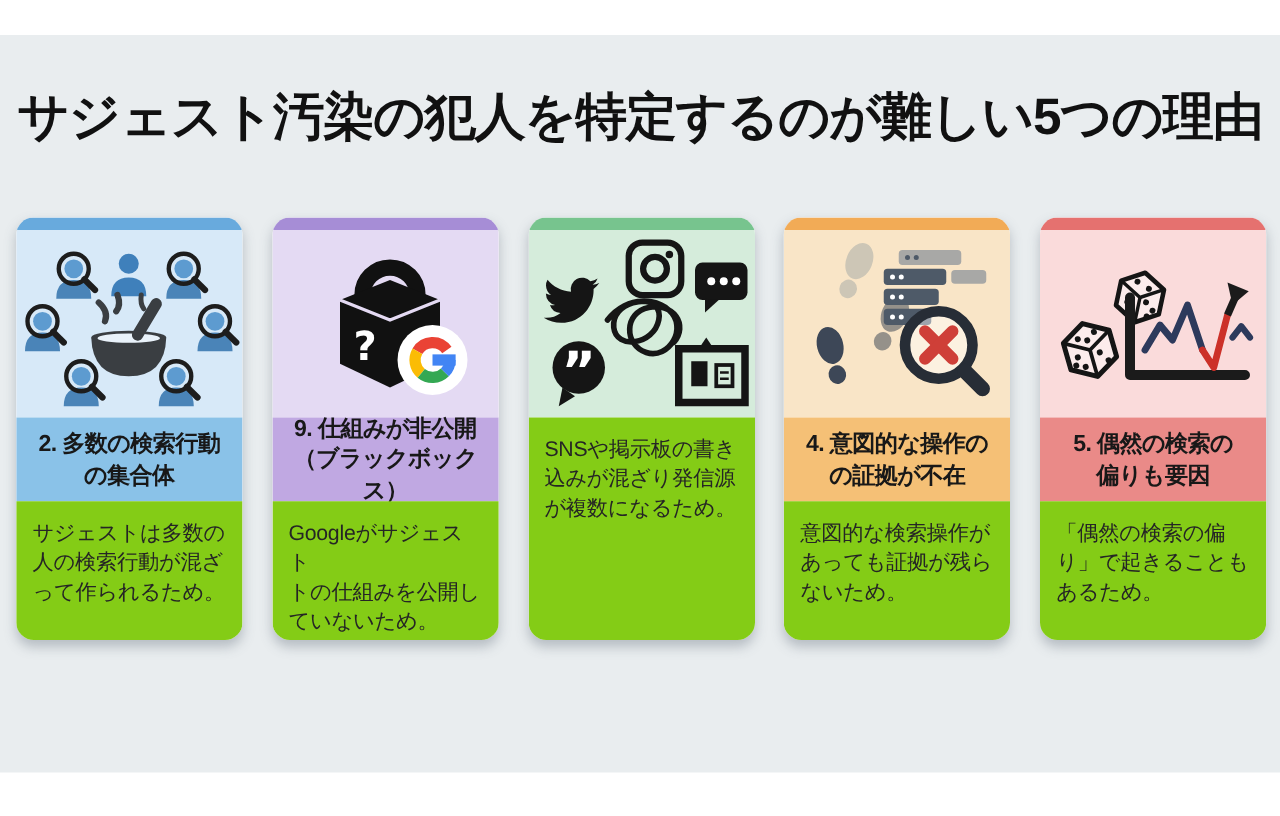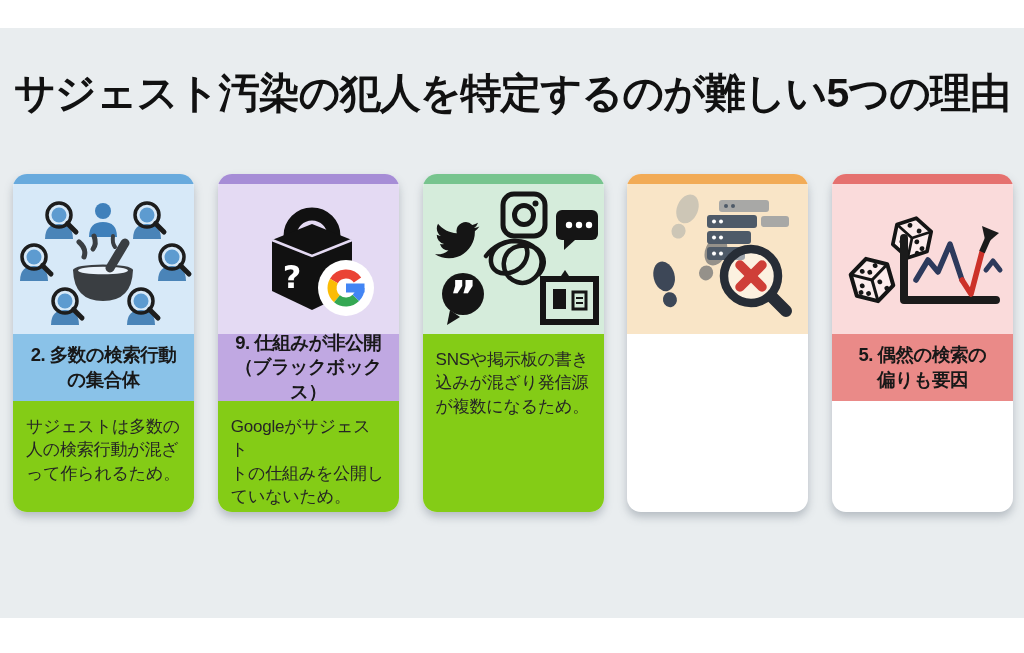--- a/index.html
+++ b/index.html
@@ -184,20 +184,25 @@
             <circle cx="94" cy="69.5" r="2" fill="#fff"></circle>
         </g>
         <g>
           <circle cx="124" cy="92" r="27" fill="rgba(255,255,255,0.45)" stroke="#272d36" stroke-width="8.5"></circle>
           <line x1="113" y1="81" x2="135" y2="103" stroke="#cf3f38" stroke-width="9.5" stroke-linecap="round"></line>
           <line x1="135" y1="81" x2="113" y2="103" stroke="#cf3f38" stroke-width="9.5" stroke-linecap="round"></line>
           <line x1="145" y1="113" x2="159" y2="127" stroke="#272d36" stroke-width="12" stroke-linecap="round"></line>
         </g>
       </svg>
     </div>
+    <h2 class="band">4. 意図的な操作の
+の証拠が不在</h2>
+    <p class="body-text">意図的な検索操作が
+あっても証拠が残ら
+ないため。</p>
   </section>
 
   <section class="card" style="--accent: #e5716f; --tint: #fadbdb; --band: #ea8a88;">
     <div class="strip"></div>
     <div class="icon-area">
       <svg width="181" height="150" viewBox="0 0 181 150">
         <defs>
           <g id="die">
             <polygon points="0,-22 19,-11 19,11 0,22 -19,11 -19,-11" fill="#fcecec" stroke="#151515" stroke-width="4" stroke-linejoin="round"></polygon>
             <polyline points="-19,-11 0,0 19,-11" fill="none" stroke="#151515" stroke-width="3"></polyline>
@@ -229,15 +234,18 @@
         <polyline points="130,96 139,110 150,68" fill="none" stroke="#cc3129" stroke-width="5.5" stroke-linecap="round" stroke-linejoin="round"></polyline>
         <g>
           <line x1="150" y1="68" x2="157" y2="52" stroke="#1b1b1b" stroke-width="6"></line>
           <polygon points="150,42 167,49 154,60" fill="#1b1b1b"></polygon>
         </g>
         <polyline points="154,86 161,77 168,86" fill="none" stroke="#2d3a5c" stroke-width="5" stroke-linecap="round" stroke-linejoin="round"></polyline>
       </svg>
     </div>
     <h2 class="band">5. 偶然の検索の
 偏りも要因</h2>
+    <p class="body-text">「偶然の検索の偏
+り」で起きることも
+あるため。</p>
   </section>
 
 </div>
 
 </body></html>

